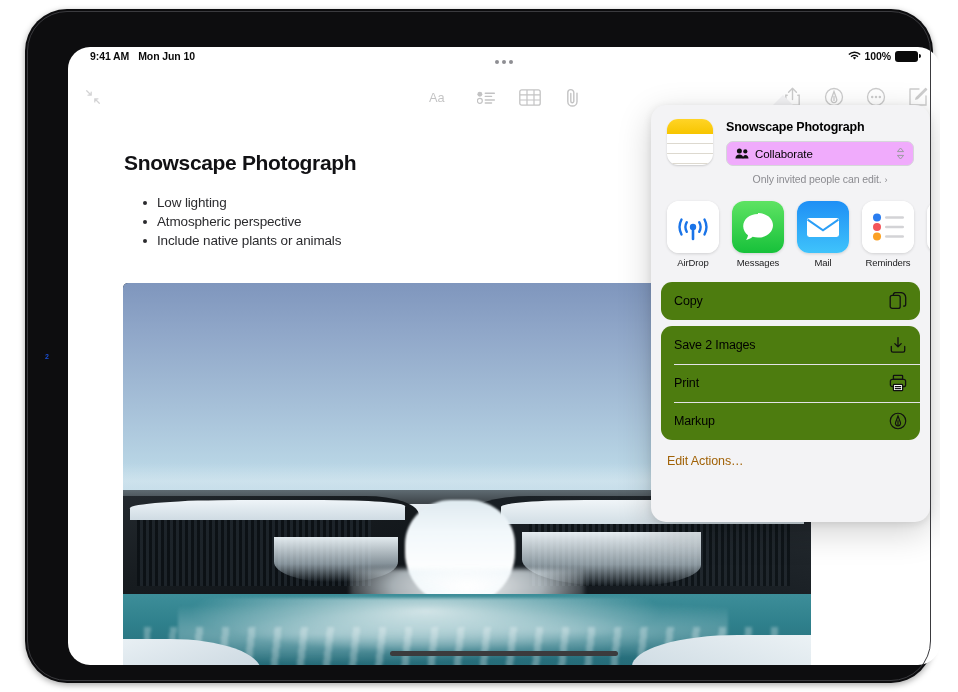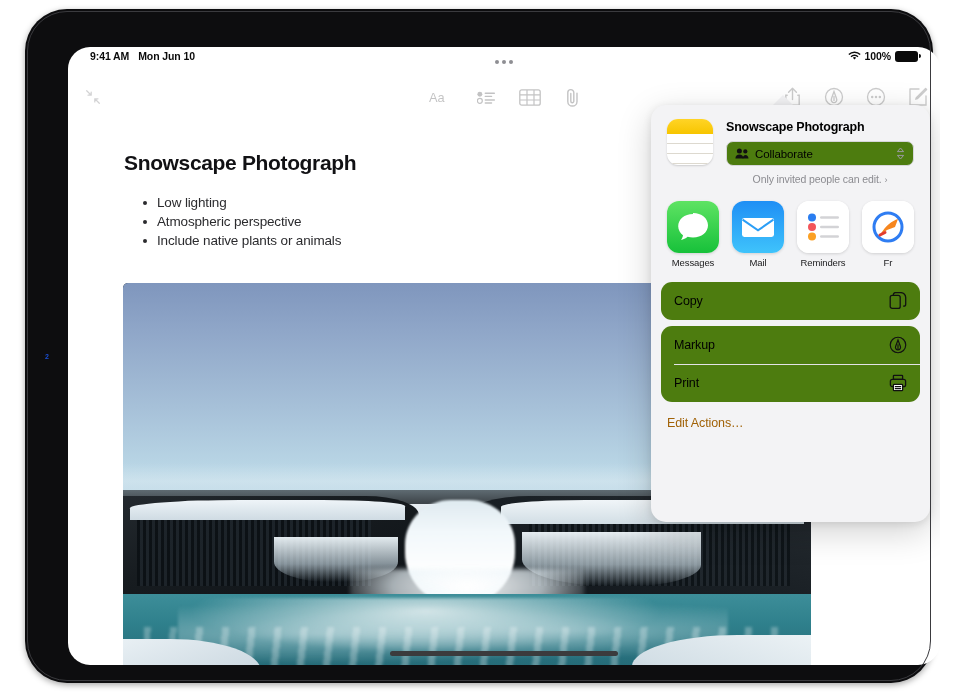--- a/index.html
+++ b/index.html
@@ -244,21 +244,21 @@
     box-shadow: 0 1px 2px rgba(0,0,0,.16);
   }
   #notes-icon .top { height: 15px; background: linear-gradient(180deg,#ffd426 0%,#f7c500 100%); }
   #notes-icon .ln { height: 1px; background: #ddd9cf; margin: 9px 0 0 0; }
   #sheet-header-right { flex: 1; min-width: 0; padding-top: 1px; }
   #sheet-title {
     font-size: 12.5px; font-weight: bold; color: #000;
     letter-spacing: -.2px; margin-bottom: 7px;
   }
   #collab-select {
-    height: 25px; border-radius: 7px; background: #4d7c0f;
+    height: 25px; border-radius: 7px; background: #f0abfc;
     border: .5px solid #d6d6da;
     display: flex; align-items: center; padding: 0 8px;
     font-size: 11.5px; color: #000; cursor: pointer;
     letter-spacing: -.1px;
   }
   #collab-select .people { margin-right: 6px; display: flex; }
   #collab-select .chev { margin-left: auto; display: flex; }
   #collab-note {
     margin-top: 7px; font-size: 10.5px; color: #8b8b90;
     text-align: center; letter-spacing: -.1px; cursor: pointer;
@@ -467,20 +467,36 @@
           </div>
           <div id="collab-note">
             <span>Only invited people can edit.</span>
             <span class="arrow">›</span>
           </div>
         </div>
       </div>
 
       <div id="apps-row">
 
+        <div class="app-item">
+          <div class="app-tile">
+            <svg width="52" height="52" viewBox="0 0 52 52">
+              <rect width="52" height="52" fill="#ffffff"></rect>
+              <g fill="none" stroke="#1a74e8" stroke-width="2.4" stroke-linecap="round">
+                <path d="M14.5 33.5a16 16 0 0 1 0-15"></path>
+                  <path d="M37.5 18.5a16 16 0 0 1 0 15"></path>
+                <path d="M19.8 30.8a9.5 9.5 0 0 1 0-9.6"></path>
+                  <path d="M32.2 21.2a9.5 9.5 0 0 1 0 9.6"></path>
+              </g>
+              <circle cx="26" cy="26" r="3.2" fill="#1a74e8"></circle>
+              <path d="M26 29v9" stroke="#1a74e8" stroke-width="2.6" stroke-linecap="round"></path>
+            </svg>
+          </div>
+          <div class="app-label">AirDrop</div>
+        </div>
 
         <div class="app-item">
           <div class="app-tile">
             <svg width="52" height="52" viewBox="0 0 52 52">
               <defs>
                   <linearGradient id="gm" x1="0" y1="0" x2="0" y2="1">
                     <stop offset="0" stop-color="#5ee363"></stop>
                     <stop offset="1" stop-color="#17c13a"></stop>
                   </linearGradient>
                 </defs>
@@ -543,39 +559,48 @@
             <svg width="18" height="18" viewBox="0 0 18 18">
                 <rect x="1.2" y="3.4" width="10" height="13" rx="2" fill="none" stroke="#111" stroke-width="1.3"></rect>
                 <path d="M4.4 3.1V2.6a2 2 0 0 1 2-2h5.3a5 5 0 0 1 5 5v6.6a2 2 0 0 1-2 2h-.6" fill="none" stroke="#111" stroke-width="1.3"></path>
               </svg>
           </span>
         </div>
       </div>
 
       <div class="action-card">
         <div class="action-row">
-          <span class="action-label">Markup</span>
+          <span class="action-label">Save 2 Images</span>
           <span class="action-icon">
-            <svg width="18" height="18" viewBox="0 0 20 20">
-                <circle cx="10" cy="10" r="8.6" fill="none" stroke="#111" stroke-width="1.3"></circle>
-                <path d="M10 4.4l2.7 7.3a2.85 2.85 0 1 1-5.4 0L10 4.4z" fill="none" stroke="#111" stroke-width="1.3"></path>
-                <path d="M10 9.2v5.3" stroke="#111" stroke-width="1.3"></path>
+            <svg width="18" height="18" viewBox="0 0 18 18">
+                <path d="M9 1.6v8.8M5.8 7.6L9 10.8l3.2-3.2" fill="none" stroke="#111" stroke-width="1.3" stroke-linecap="round" stroke-linejoin="round"></path>
+                <path d="M2.3 10.4v4.1a1.6 1.6 0 0 0 1.6 1.6h10.2a1.6 1.6 0 0 0 1.6-1.6v-4.1" fill="none" stroke="#111" stroke-width="1.3" stroke-linecap="round"></path>
               </svg>
           </span>
         </div>
         <div class="action-row">
           <span class="action-label">Print</span>
           <span class="action-icon">
             <svg width="18" height="18" viewBox="0 0 18 18">
                 <rect x="4.4" y="1.3" width="9.2" height="4" rx=".8" fill="none" stroke="#111" stroke-width="1.3"></rect>
                 <rect x="1.4" y="5.3" width="15.2" height="7.4" rx="2" fill="none" stroke="#111" stroke-width="1.3"></rect>
                 <rect x="4.4" y="10.4" width="9.2" height="6.3" rx=".8" fill="#fff" stroke="#111" stroke-width="1.3"></rect>
                 <path d="M6.3 12.6h5.4M6.3 14.6h5.4" stroke="#111" stroke-width="1.1" stroke-linecap="round"></path>
               </svg>
           </span>
         </div>
+        <div class="action-row">
+          <span class="action-label">Markup</span>
+          <span class="action-icon">
+            <svg width="18" height="18" viewBox="0 0 20 20">
+                <circle cx="10" cy="10" r="8.6" fill="none" stroke="#111" stroke-width="1.3"></circle>
+                <path d="M10 4.4l2.7 7.3a2.85 2.85 0 1 1-5.4 0L10 4.4z" fill="none" stroke="#111" stroke-width="1.3"></path>
+                <path d="M10 9.2v5.3" stroke="#111" stroke-width="1.3"></path>
+              </svg>
+          </span>
+        </div>
       </div>
 
       <div id="edit-actions">Edit Actions…</div>
     </div>
 
   </div>
 </div>
 
 </body></html>

